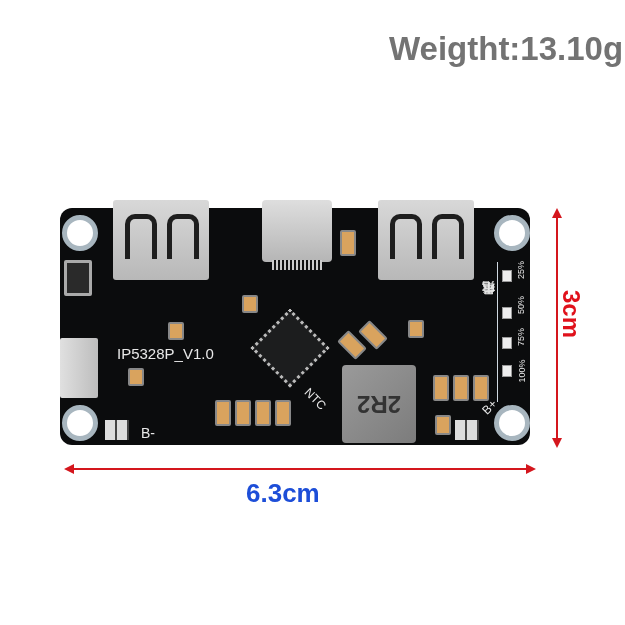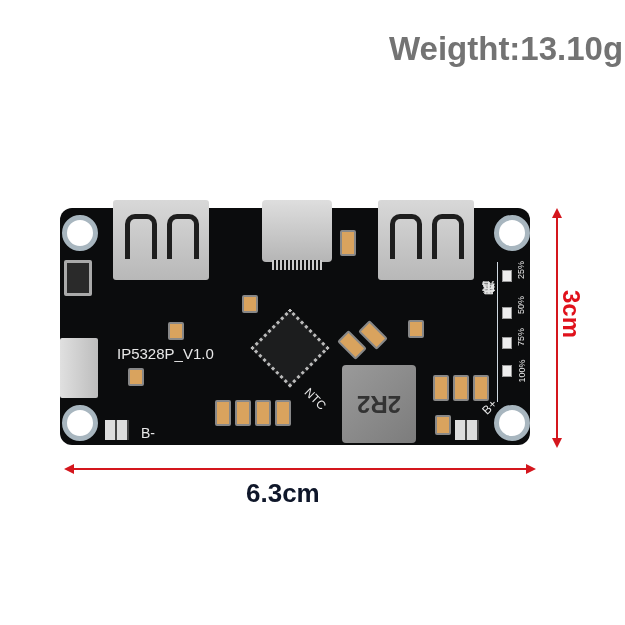--- a/index.html
+++ b/index.html
@@ -1,18 +1,18 @@
 <!DOCTYPE html>
 <html><head>
 <meta charset="utf-8">
 <style>
   html, body { margin:0; padding:0; background:#ffffff; }
   body { width:625px; height:625px; position:relative; overflow:hidden; font-family:"Liberation Sans", sans-serif; }
   .weight { position:absolute; left:365px; top:30px; font-size:33px; font-weight:bold; color:#737373; letter-spacing:0px;margin-left:24px; }
-  .dim-h-label { position:absolute; left:246px; top:478px; font-size:26px; font-weight:bold; color:#0f172a; }
+  .dim-h-label { position:absolute; left:246px; top:478px; font-size:26px; font-weight:bold; color:#1d4ed8; }
   .dim-v-label { position:absolute; left:557px; top:290px; font-size:24px; font-weight:bold; color:#e0111b; writing-mode:vertical-rl; }
   .board { position:absolute; left:60px; top:208px; width:470px; height:237px; background:#0b0c0d; border-radius:12px; }
   .hole { position:absolute; width:26px; height:26px; border-radius:50%; background:#fff; border:5px solid #a8b6bf; }
   .usb-a { position:absolute; width:96px; height:80px; background:linear-gradient(#d8d8d8,#b8b8b8); border-radius:3px; }
   .usb-a .slot { position:absolute; top:14px; width:22px; height:40px; border:5px solid #1e1e1e; border-bottom:none; border-radius:10px 10px 0 0; }
   .typec { position:absolute; left:262px; top:200px; width:70px; height:62px; background:linear-gradient(#dedede,#b5b5b5); border-radius:4px; }
   .typec .pins { position:absolute; left:10px; top:60px; width:50px; height:10px; background:repeating-linear-gradient(90deg,#ccc 0 2px,#111 2px 4px); }
   .micro { position:absolute; left:60px; top:338px; width:38px; height:60px; background:linear-gradient(90deg,#e0e0e0,#bdbdbd); border-radius:2px; }
   .ic { position:absolute; left:262px; top:320px; width:50px; height:50px; background:#1c1d1e; transform:rotate(45deg); border:3px dotted #bbb; }
   .inductor { position:absolute; left:342px; top:365px; width:74px; height:78px; background:linear-gradient(135deg,#9a9a9a,#7c7c7c); border-radius:4px; color:#333; font-size:24px; font-weight:bold; text-align:center; line-height:78px; transform:none; }

